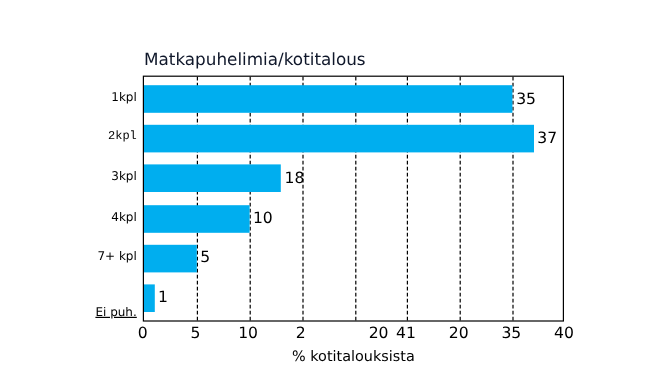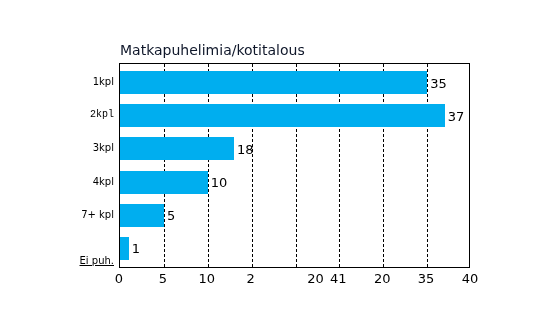--- a/index.html
+++ b/index.html
@@ -188,14 +188,15 @@
       <div class="xtick-label" style="left: 43.875px;">5</div>
       <div class="xtick-label" style="left: 87.75px;">10</div>
       <div class="xtick-label" style="left: 131.625px;">2</div>
       <div class="xtick-label" style="left: 175.5px; margin-left: 21px;">20</div>
       <div class="xtick-label" style="left: 219.375px;">41</div>
       <div class="xtick-label" style="left: 263.25px;">20</div>
       <div class="xtick-label" style="left: 307.125px;">35</div>
       <div class="xtick-label" style="left: 351px; text-align: center;">40</div>
     </div>
 
+  <div id="xaxis-title">% kotitalouksista</div>
 
 </div>
 
 </body></html>

